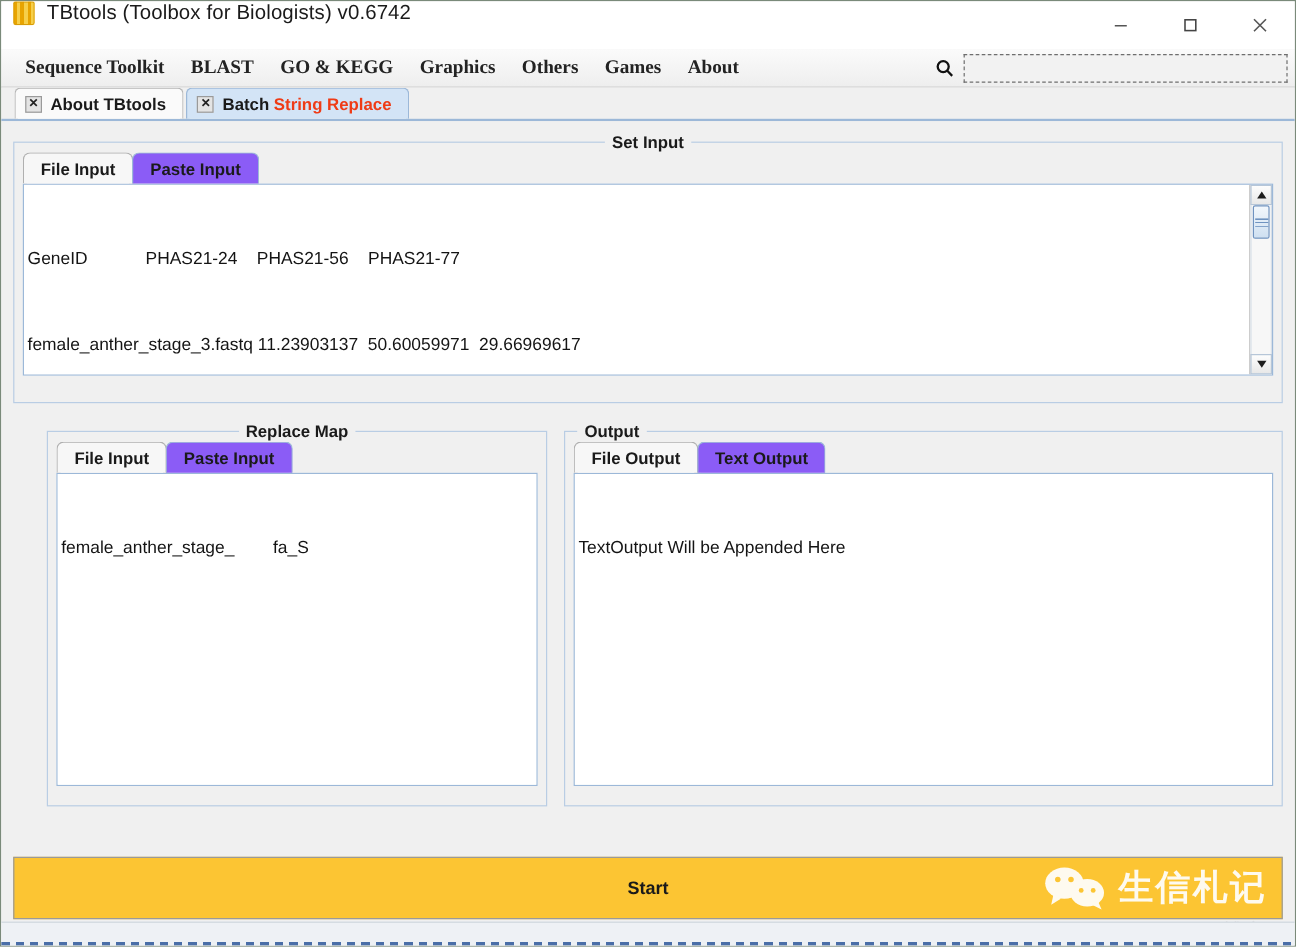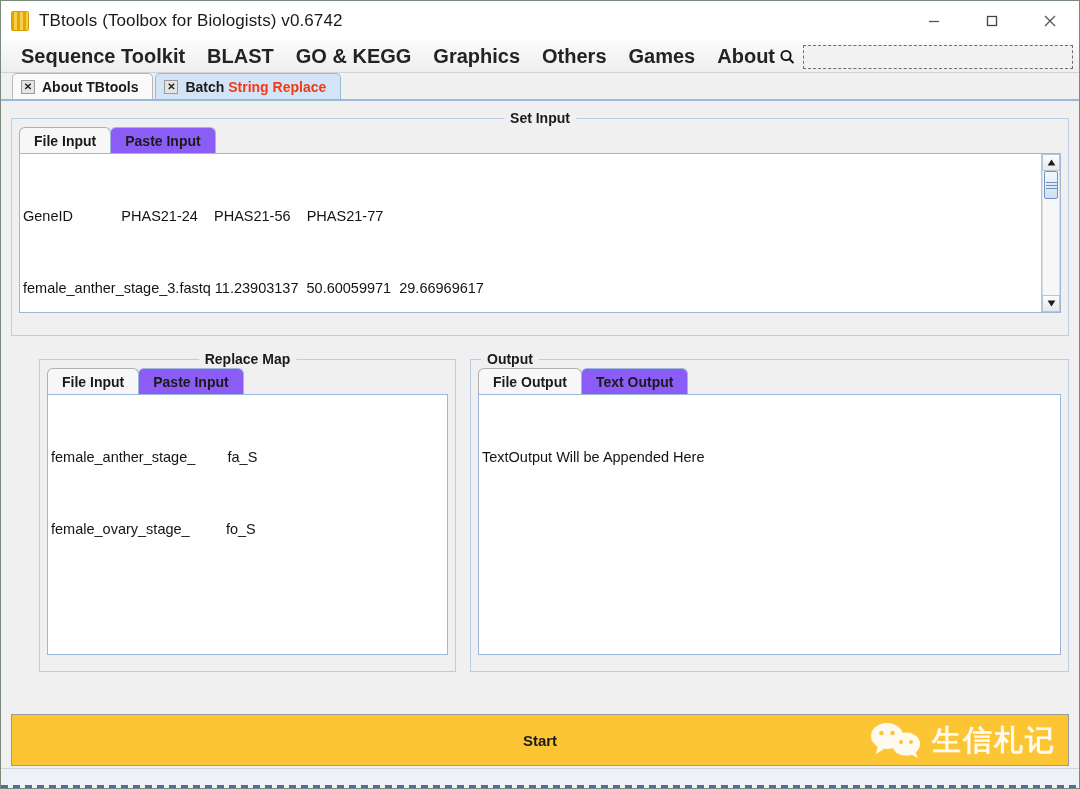--- a/index.html
+++ b/index.html
@@ -18,21 +18,20 @@
     border: 1px solid #7a8a7a;
     overflow: hidden;
   }
 
   
   .titlebar {
     position: relative;
     height: 40px;
     background: #ffffff;
     display: flex;
-    align-items: center;
     padding-left: 10px;
   }
   .app-icon {
     width: 18px; height: 20px;
     margin-right: 10px;
     background:
       repeating-linear-gradient(90deg, #e8a400 0 3px, #f6cf4a 3px 6px),
       #f0b920;
     border-radius: 2px;
     box-shadow: inset 0 0 0 1px #d89c05;
@@ -61,26 +60,27 @@
   .menubar {
     position: relative;
     height: 32px;
     background: linear-gradient(180deg, #fbfbfb 0%, #eeeeee 100%);
     border-bottom: 1px solid #d2d2d2;
     display: flex;
     align-items: center;
     padding-left: 9px;
   }
   .menu-item {
-    font-size: 20px;
+    font-size: 16px;
     font-weight: bold;
     color: #232323;
     padding: 3px 11px;
     white-space: nowrap;
     cursor: default;
+    font-family: Liberation Serif, serif;
   }
   .search-wrap {
     position: absolute;
     right: 6px; top: 4px;
     display: flex; align-items: center;
   }
   .search-icon { width: 24px; height: 24px; display:flex; align-items:center; justify-content:center; }
   .search-field {
     width: 270px; height: 24px;
     border: 1px dashed #6e6e6e;
@@ -394,21 +394,20 @@
       <div class="group col-left" style="height:313px;margin-left:28px;">
         <div class="group-title center">Replace Map</div>
         <div class="tabpane">
           <div class="tabrow">
             <div class="itab">File Input</div>
             <div class="itab active">Paste Input</div>
           </div>
           <div class="textarea-wrap" style="height:261px;">
             <div class="textarea">
               <div class="tarow">female_anther_stage_        fa_S</div>
-              <div class="tarow">female_ovary_stage_         fo_S</div>
             </div>
           </div>
         </div>
       </div>
 
       <div class="group col-right" style="height:313px;">
         <div class="group-title left">Output</div>
         <div class="tabpane">
           <div class="tabrow">
             <div class="itab">File Output</div>

